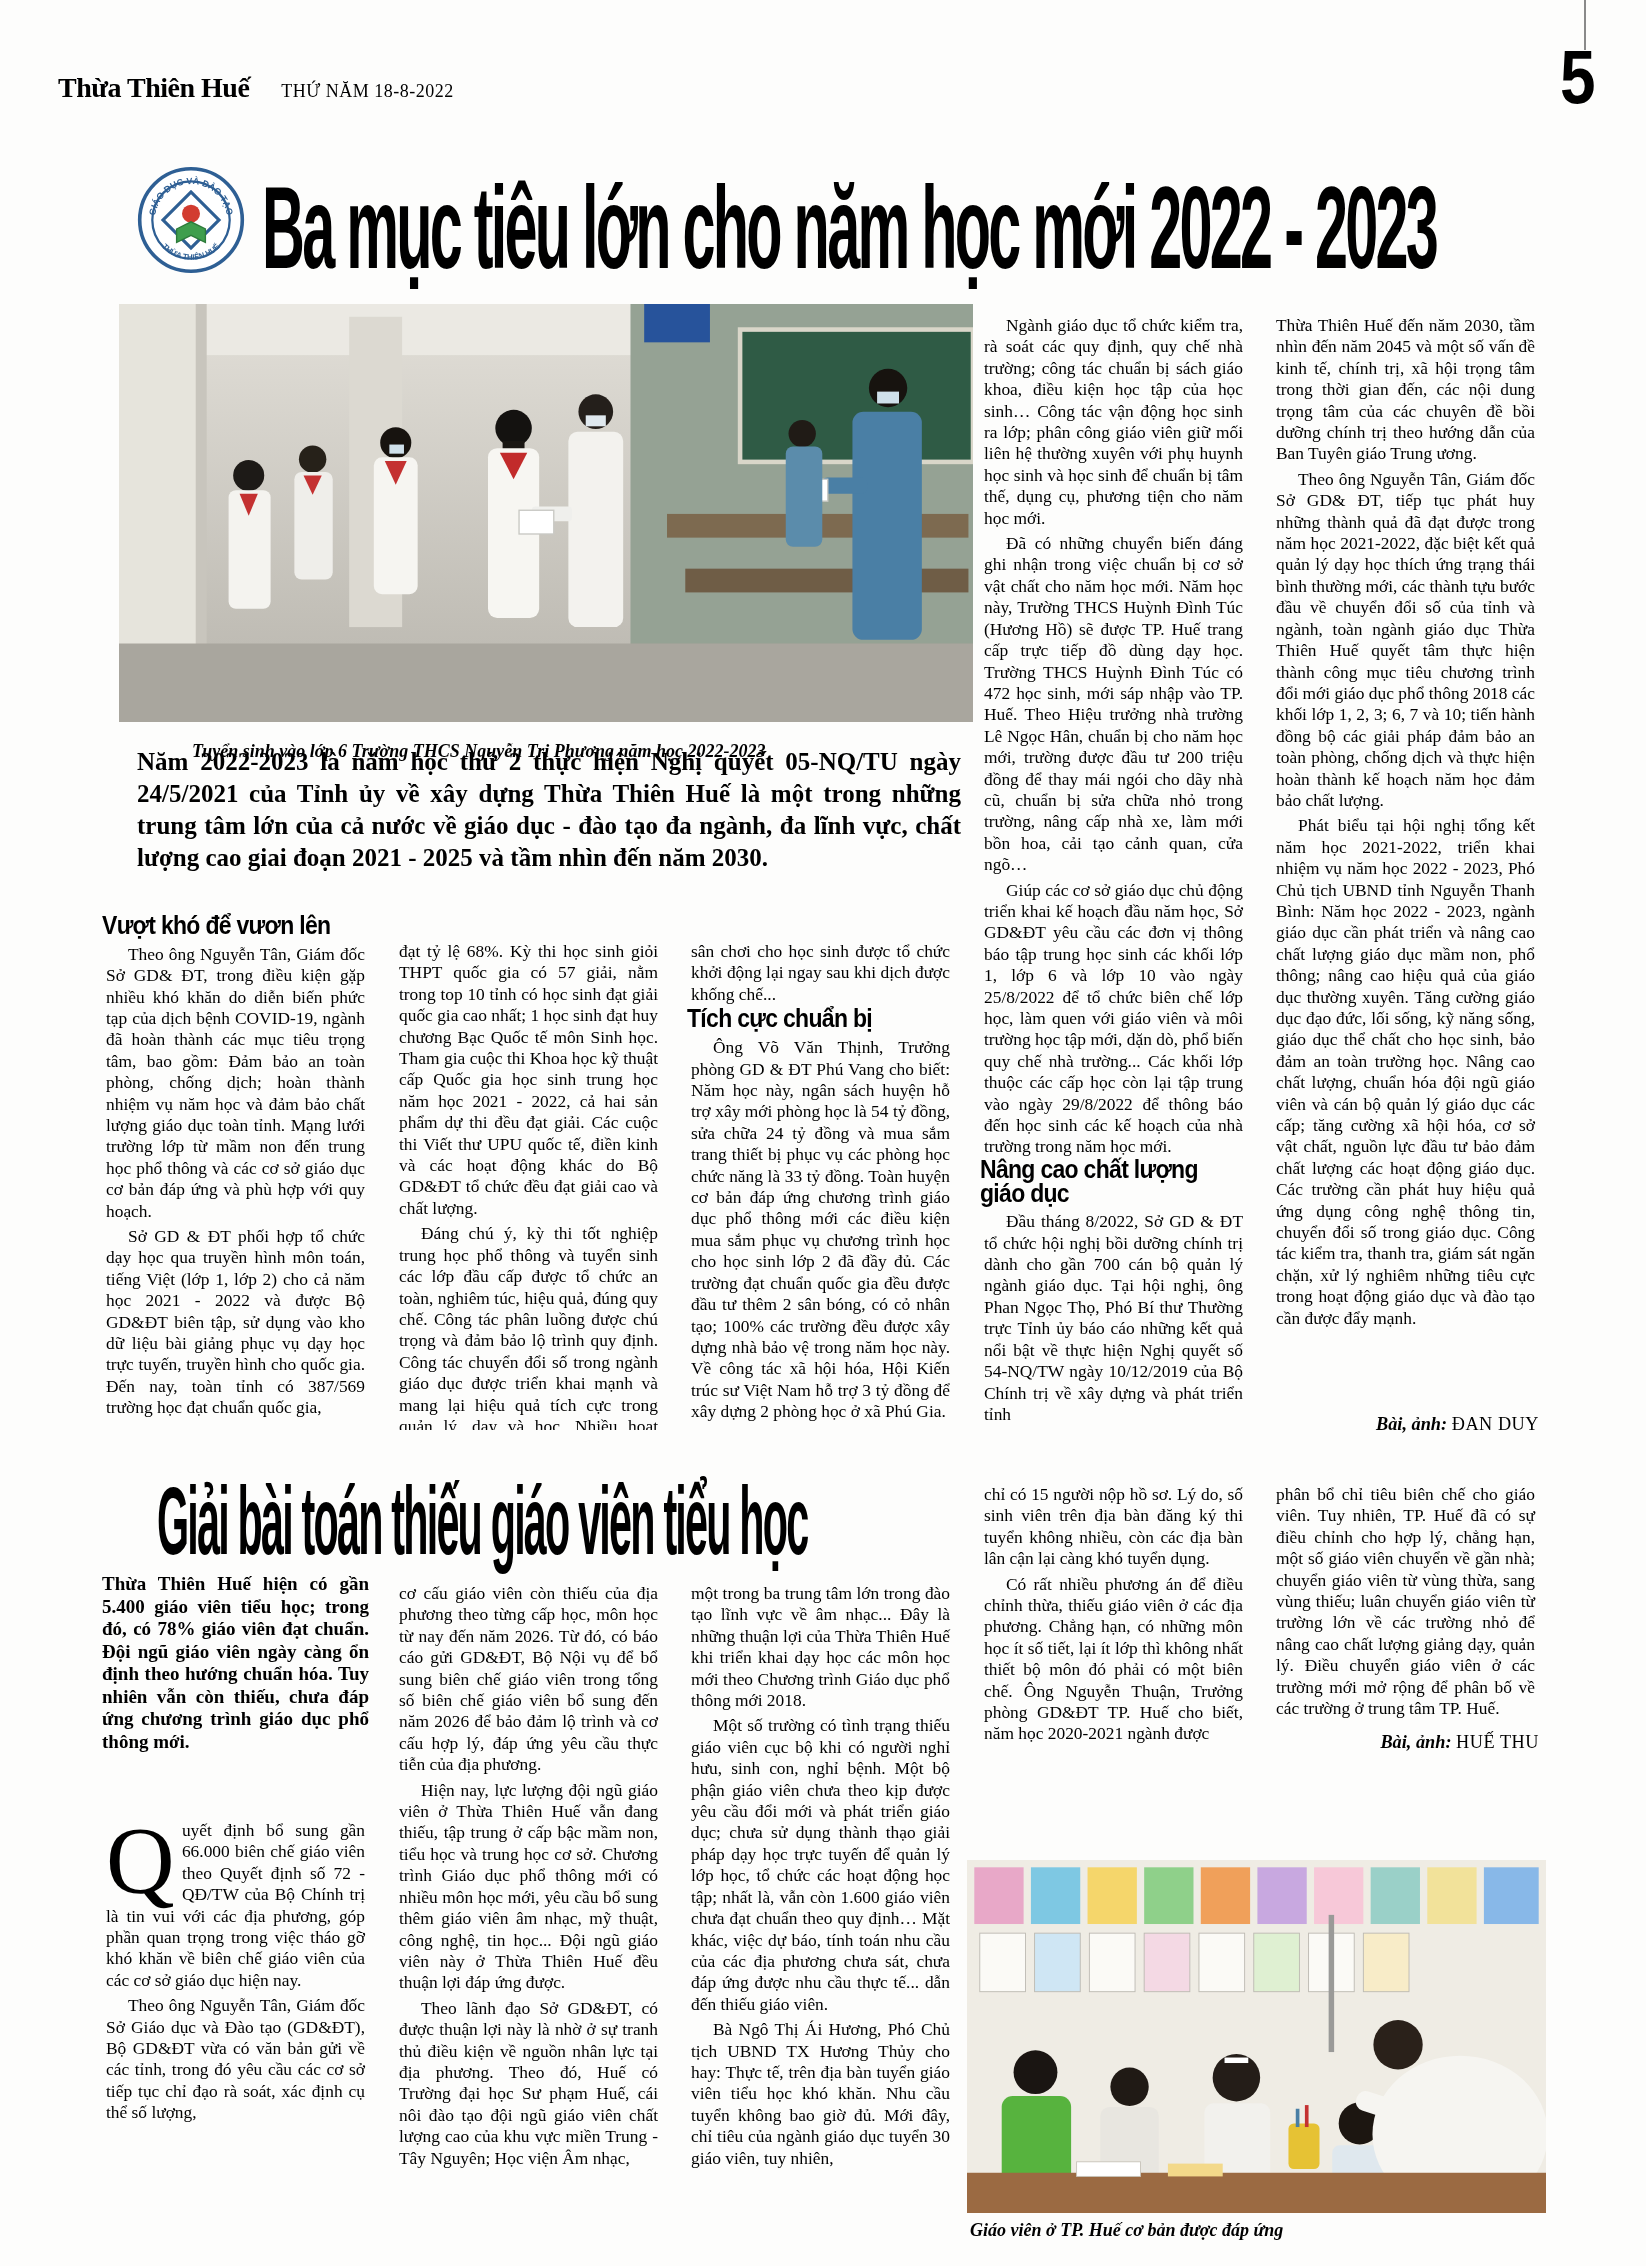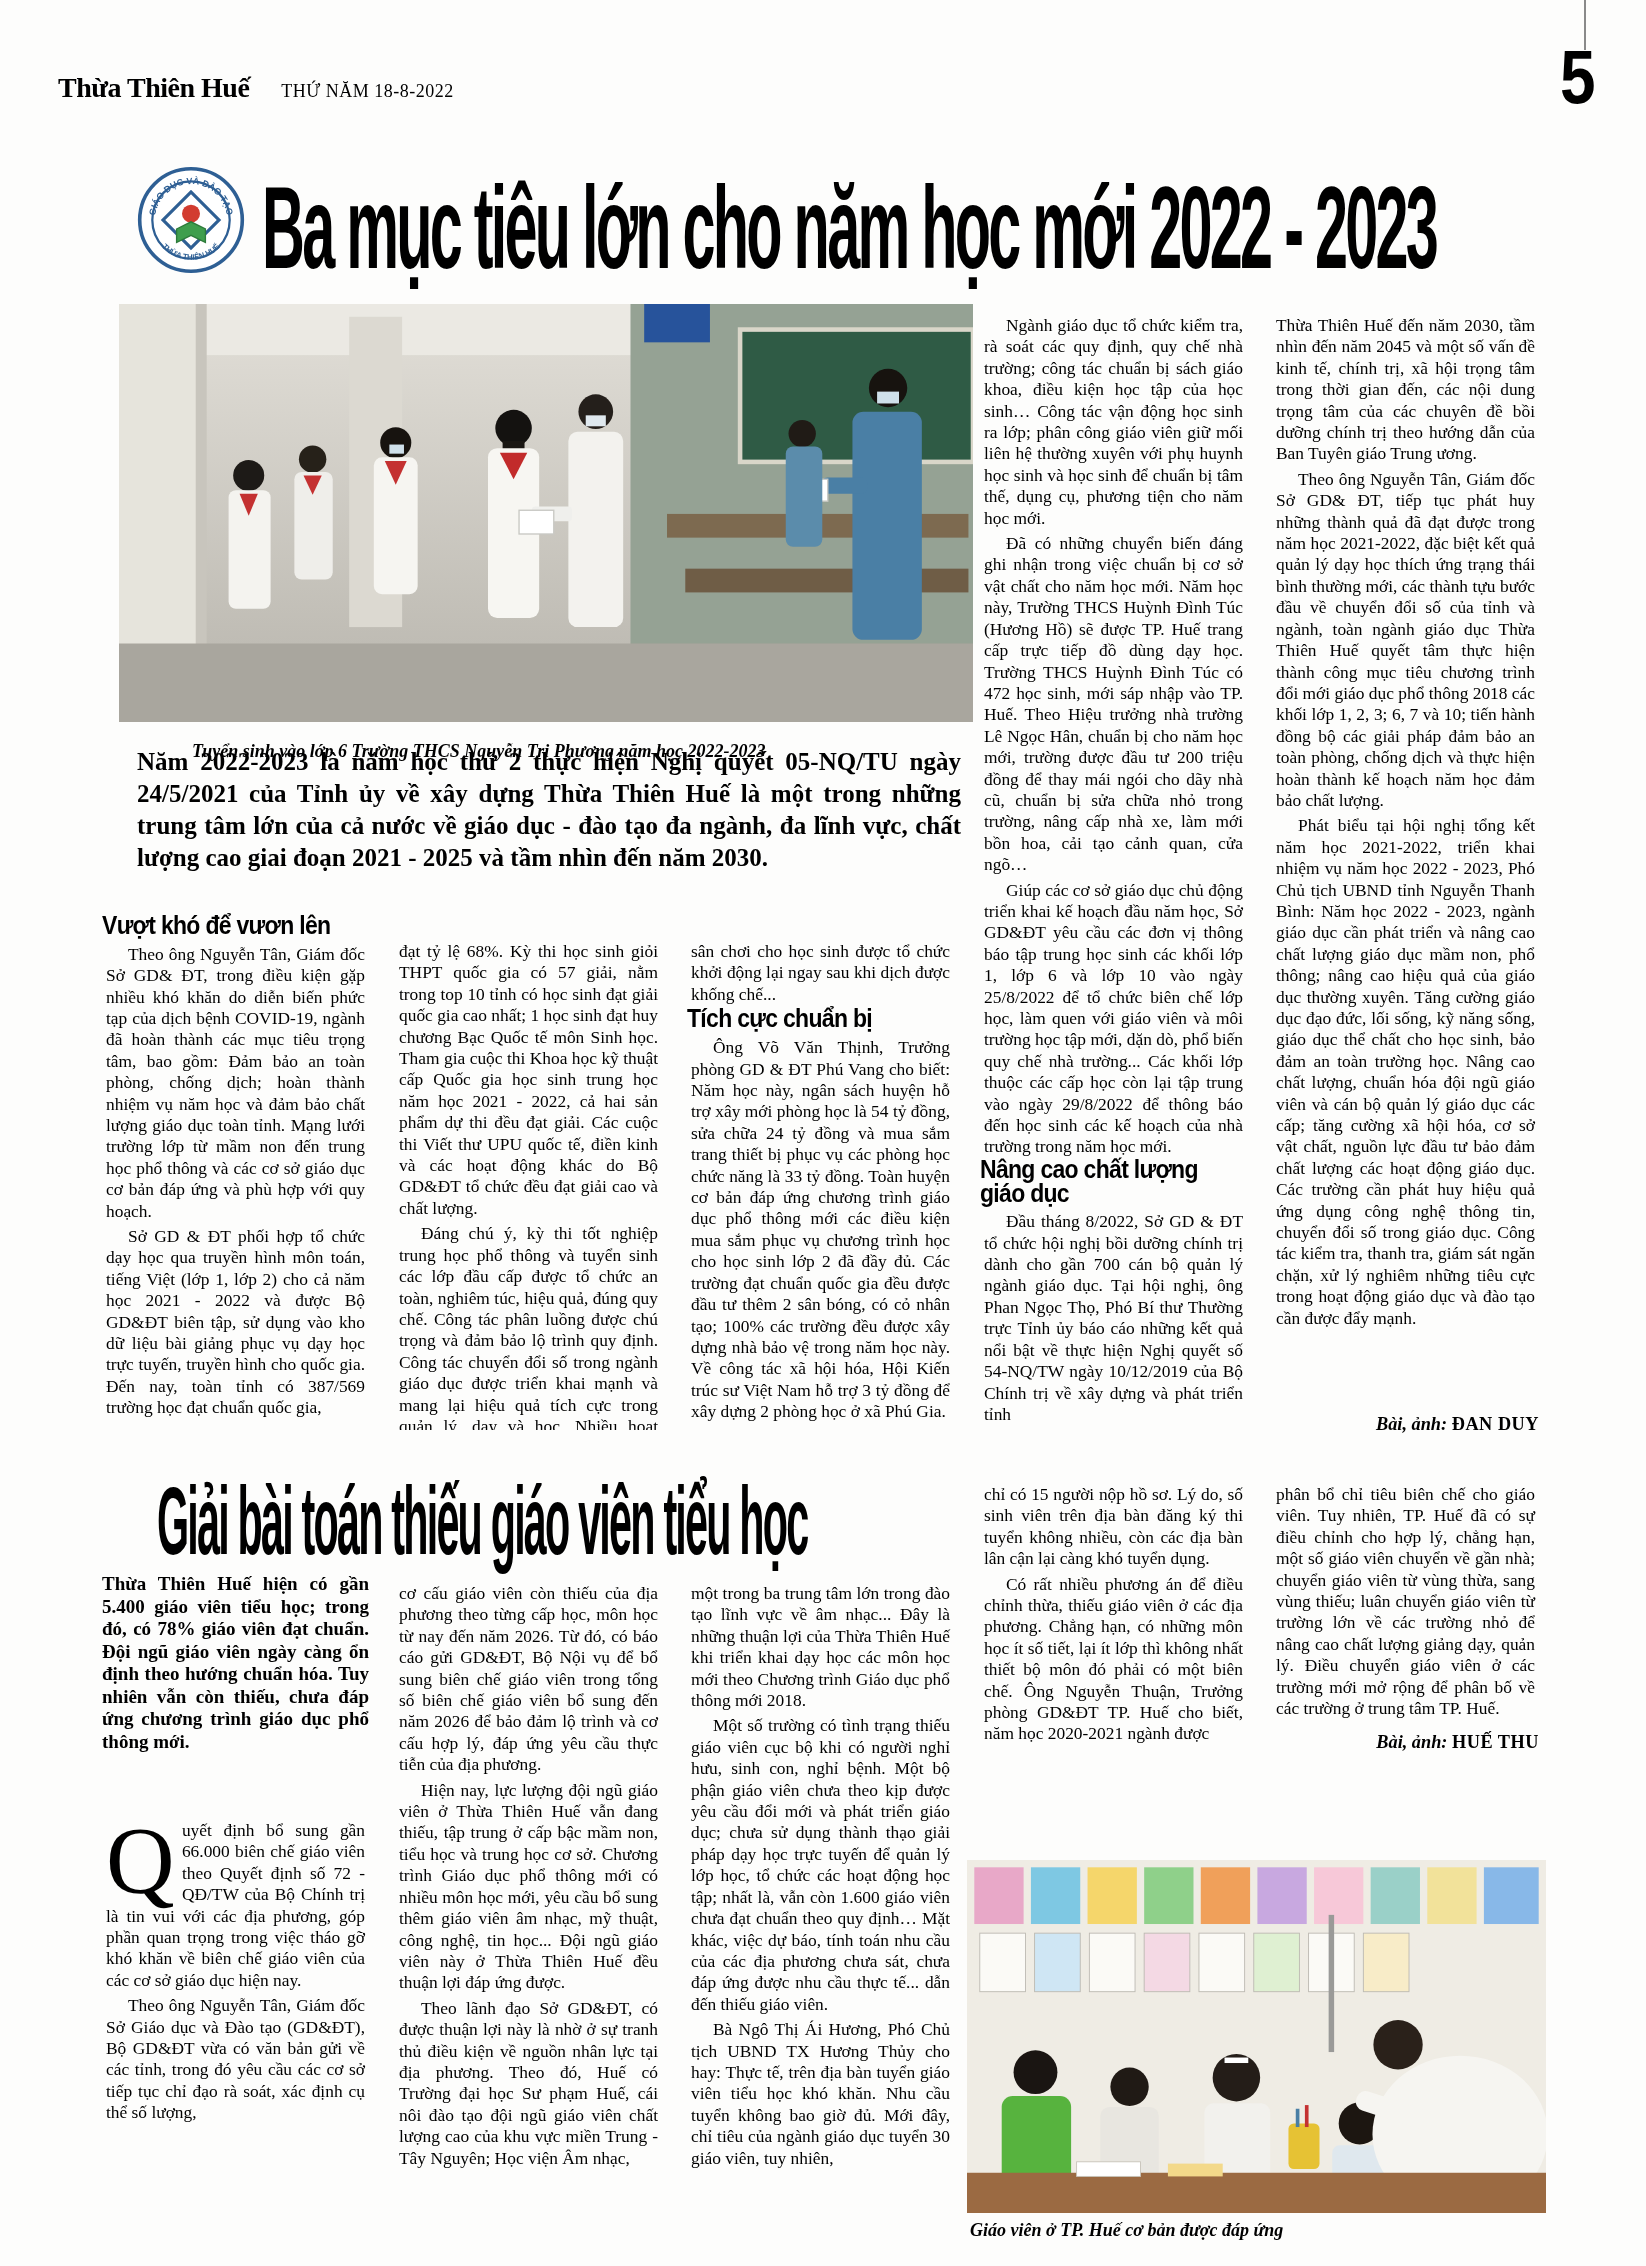--- a/index.html
+++ b/index.html
@@ -49,21 +49,21 @@
   .a1c4{left:980px;top:311px;height:1122px;}
   .a1c5{left:1272px;top:311px;height:1126px;}
   .a2c1{left:102px;top:1816px;height:450px;}
   .a2c2{left:395px;top:1579px;height:687px;}
   .a2c3{left:687px;top:1579px;height:687px;}
   .a2c4{left:980px;top:1480px;height:373px;}
   .a2c5{left:1272px;top:1480px;height:373px;}
   
   .byline{text-align:right;font-size:18.3px;}
   .byline .lab{font-style:italic;font-weight:bold;}
-  .byline .nam{font-weight:bold;letter-spacing:0.5px;}
+  .byline .nam{font-weight:normal;letter-spacing:0.5px;}
   .byline-abs{position:absolute;right:0;bottom:1.8px;background:#fdfdfc;padding-left:9.1px;}
   .byline-flow{margin-top:12.8px;}
   
   .dropcap{float:left;font-size:95px;line-height:75px;padding:3.7px 7.3px 0 0;font-weight:normal;}
 </style>
 </head>
 <body>
 
 <div class="masthead">
   <div class="mh-left">

